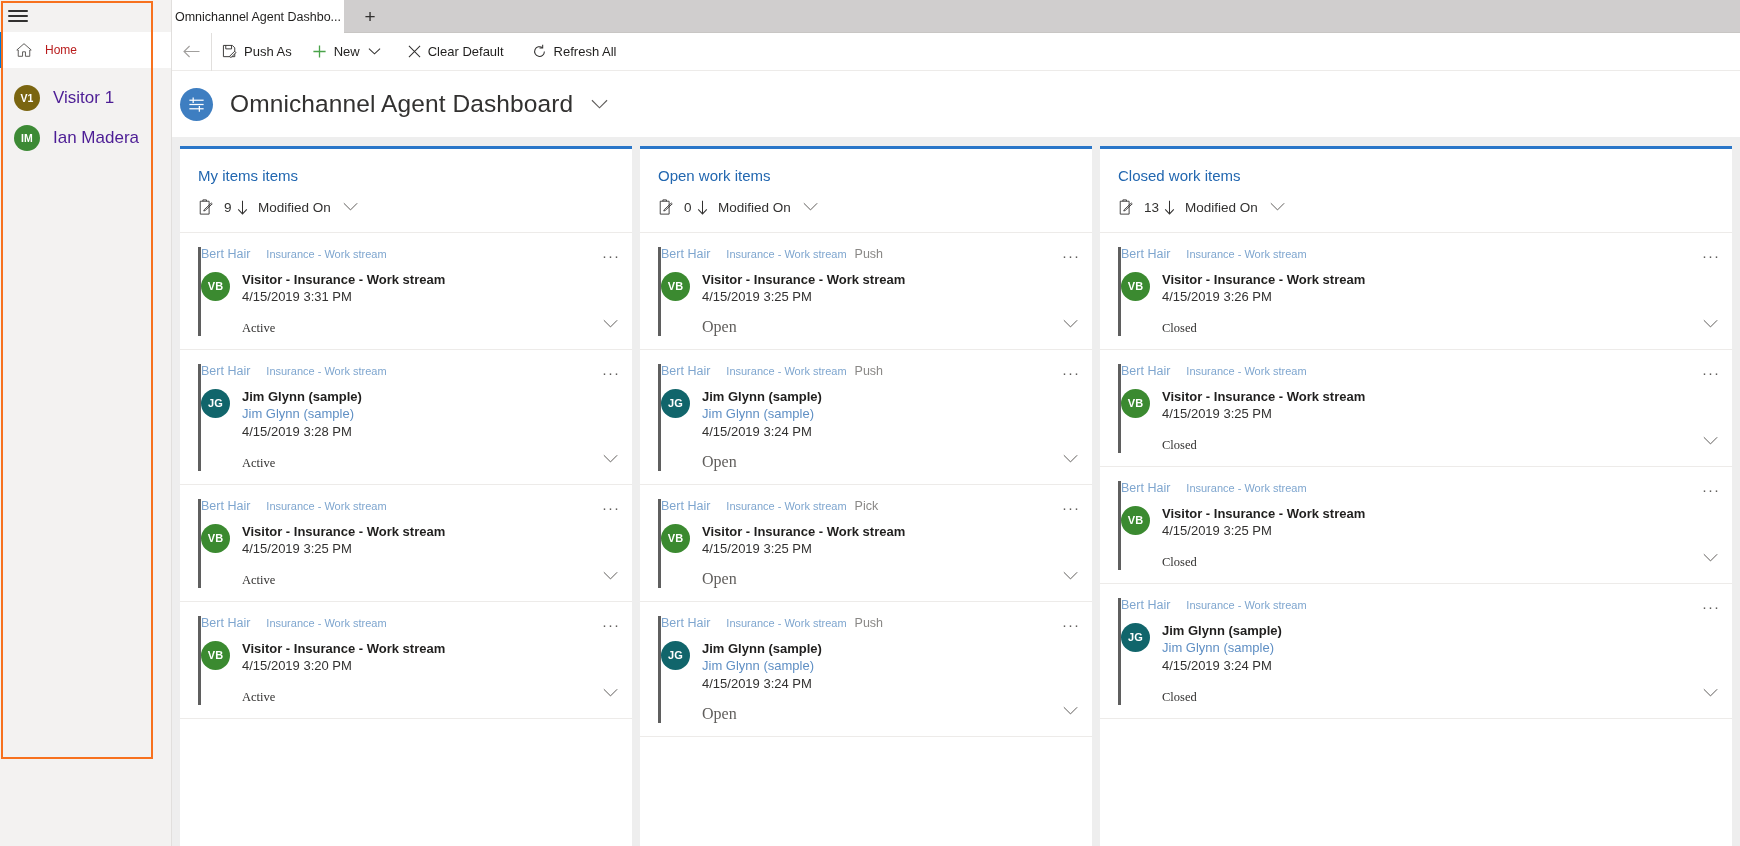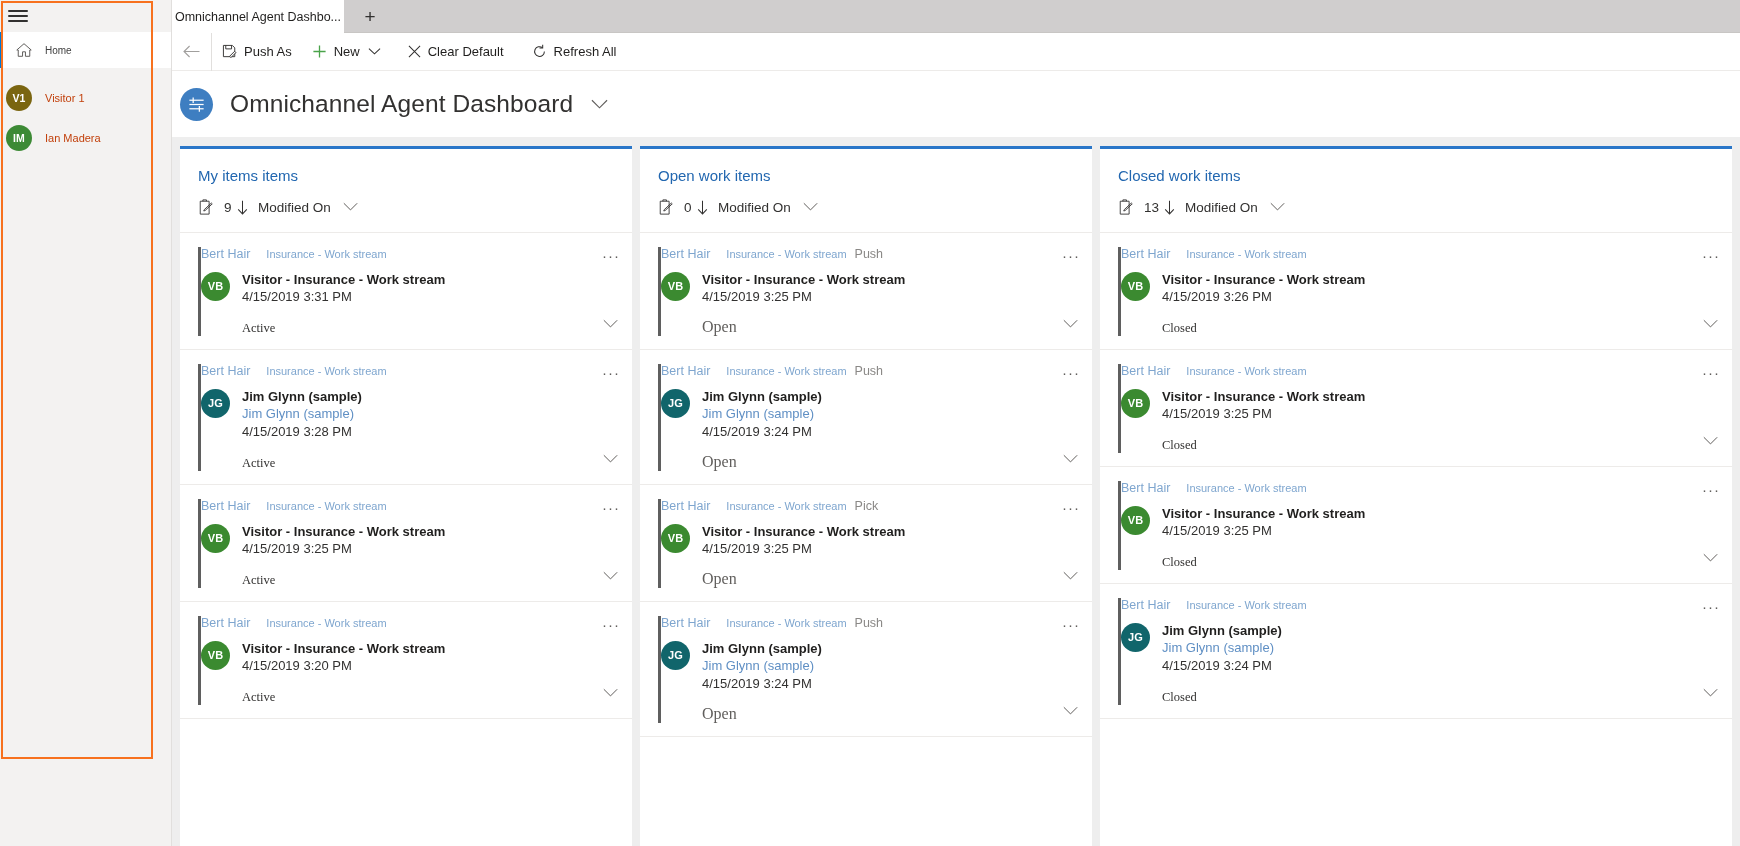--- a/index.html
+++ b/index.html
@@ -25,31 +25,31 @@
   }
   .hamburger { width: 20px; height: 16px; display: flex; flex-direction: column;
     justify-content: space-between; padding: 2px 0; cursor: pointer; }
   .hamburger i { display:block; height: 1.6px; background: #323130; border-radius: 1px; }
 
   .sb-home-row {
     height: 36px; background: #ffffff; display: flex; align-items: center;
     padding-left: 12px; border-left: 3px solid #0078d4; cursor: pointer;
   }
   .sb-home-row .home-ico { width: 18px; height: 18px; margin-right: 12px; flex: 0 0 auto; }
-  .sb-home-row .label { font-size: 10px; color: #404040; }
+  .sb-home-row .label { font-size: 12px; color: #b91c1c; }
 
   .sb-list { padding-top: 10px; }
-  .sb-item { height: 40px; display: flex; align-items: center; padding-left: 6px; cursor: pointer; }
+  .sb-item { height: 40px; display: flex; align-items: center; padding-left: 14px; cursor: pointer; }
   .avatar {
     flex: 0 0 auto; border-radius: 50%; color: #fff;
     display: flex; align-items: center; justify-content: center;
     font-weight: 600; letter-spacing: .2px; line-height: 1;
   }
   .sb-item .avatar { width: 26px; height: 26px; font-size: 10.5px; margin-right: 13px; }
-  .sb-item .name { font-size: 11px; color: #c2410c; }
+  .sb-item .name { font-size: 17px; color: #4c1d95; }
 
   
   #sidebar-focus {
     position: absolute; left: 1px; top: 1px; width: 152px; height: 758px;
     border: 2px solid #f7711e; pointer-events: none; z-index: 40;
   }
 
   
   #tabstrip {
     position: absolute; left: 172px; top: 0; width: 1568px; height: 33px;

